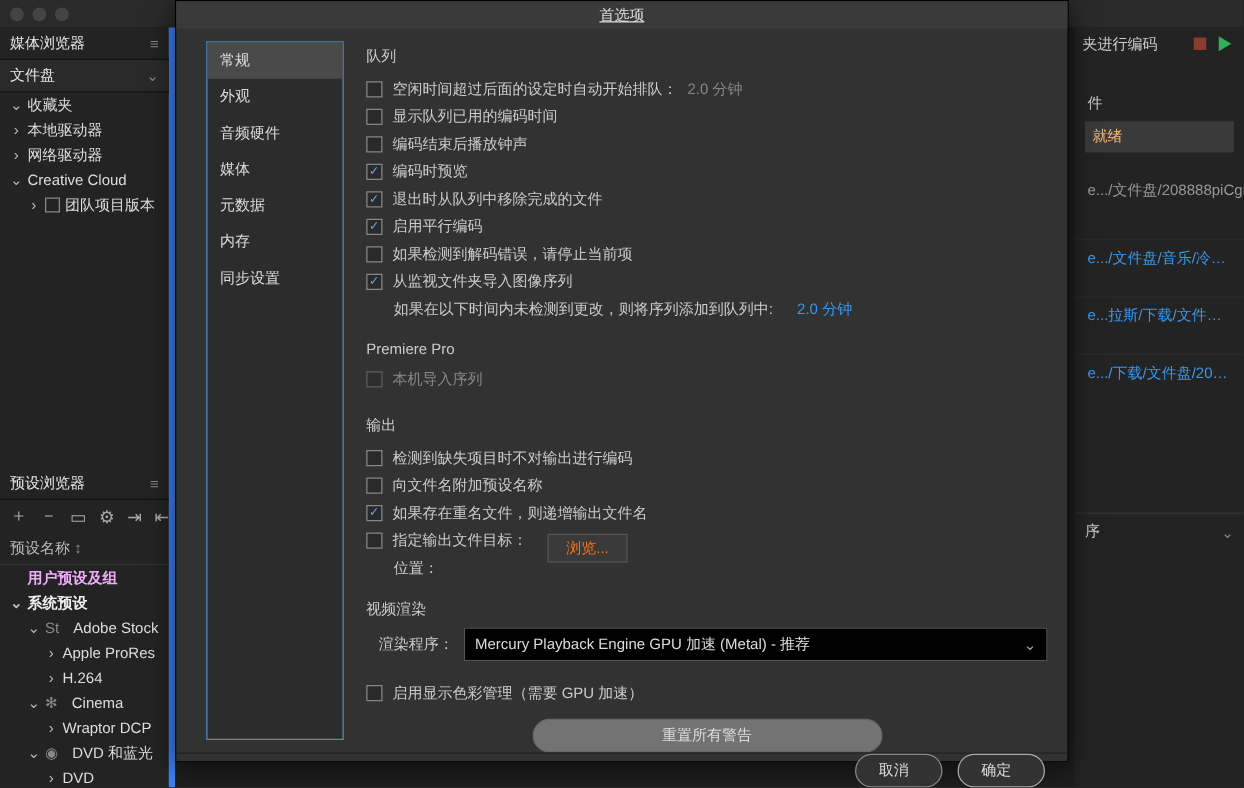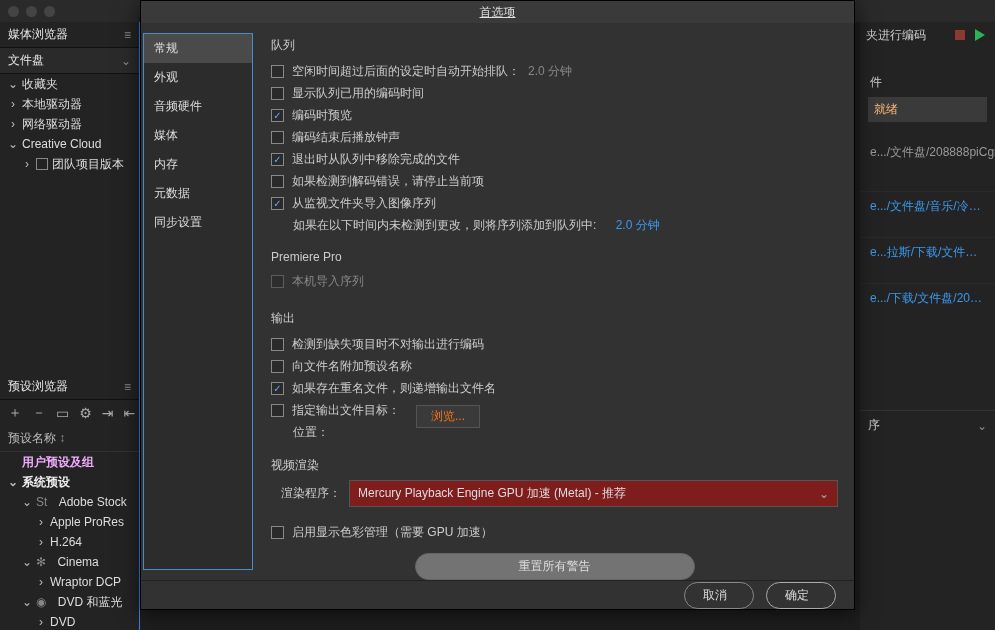--- a/index.html
+++ b/index.html
@@ -3,21 +3,21 @@
 <meta charset="utf-8">
 <style>
 * { margin: 0; padding: 0; box-sizing: border-box; font-family: -apple-system, "Helvetica Neue", Arial, sans-serif; font-size: 12px; }
 body { background: #1e1e1e; color: #ccc; width: 995px; height: 630px; overflow: hidden; position: relative; }
 
 
 .titlebar { height: 22px; background: #2a2a2a; display: flex; align-items: center; padding-left: 8px; gap: 7px; }
 .titlebar .dot { width: 11px; height: 11px; border-radius: 50%; background: #444; }
 
 
-.left-col { position: absolute; top: 22px; left: 0; width: 140px; bottom: 0; background: #232323; border-right: 1px solid #3b82f6; }
+.left-col { position: absolute; top: 22px; left: 0; width: 140px; bottom: 0; background: #232323; border-right: 5px solid #3b82f6; }
 .panel-header { height: 26px; display: flex; align-items: center; padding: 0 8px; color: #e6e6e6; border-bottom: 1px solid #111; gap: 6px; }
 .panel-header .menu-icon { margin-left: auto; color: #888; }
 .row { display: flex; align-items: center; height: 20px; padding-left: 8px; gap: 4px; color: #ddd; }
 .row .chev { width: 10px; color: #bbb; text-align: center; }
 .row.indent1 { padding-left: 22px; }
 .row.indent2 { padding-left: 36px; }
 .tiny-icon { width: 12px; height: 12px; display: inline-block; border: 1px solid #888; }
 
 .preset-toolbar { height: 26px; display: flex; align-items: center; gap: 10px; padding-left: 8px; color: #aaa; }
 .preset-toolbar .ico { font-size: 14px; }
@@ -32,35 +32,35 @@
 .rt-box { margin: 0 8px; background: #3a3a3a; padding: 4px 6px; color: #fdba74; }
 .rt-link { padding: 6px 10px; color: #3b98ed; white-space: nowrap; overflow: hidden; text-overflow: ellipsis; border-top: 1px solid #2a2a2a; }
 .rt-muted { padding: 6px 10px; color: #999; white-space: nowrap; overflow: hidden; }
 .right-bottom { position: absolute; bottom: 190px; left: 0; right: 0; border-top: 1px solid #333; padding: 6px 8px; color: #ccc; display: flex; align-items: center; }
 .right-bottom .dd { margin-left: auto; color: #888; }
 
 
 .modal { position: absolute; top: 0; left: 140px; width: 715px; height: 610px; background: #323232; border: 1px solid #000; box-shadow: 0 4px 20px rgba(0,0,0,0.6); display: flex; flex-direction: column; }
 .modal-title { height: 22px; background: #3a3a3a; text-align: center; line-height: 22px; color: #ddd; text-decoration: underline; }
 .modal-body { flex: 1; display: flex; }
-.modal-nav { width: 110px; border: 1px solid #4a8ac9; margin: 10px 0 10px 2px; background: #2c2c2c; }
+.modal-nav { width: 110px; border: 1px solid #4a8ac9; margin: 10px 0 10px 24px; background: #2c2c2c; }
 .modal-nav .item { padding: 6px 10px; color: #ddd; cursor: pointer; }
 .modal-nav .item.active { background: #4a4a4a; }
 .modal-content { flex: 1; padding: 10px 16px 0 18px; overflow: hidden; color: #ccc; }
 .section-title { margin: 4px 0 6px 0; color: #ccc; }
 .ck-row { display: flex; align-items: center; height: 22px; gap: 8px; }
 .ck { width: 13px; height: 13px; border: 1px solid #888; display: inline-flex; align-items: center; justify-content: center; background: #2a2a2a; }
 .ck.checked::after { content: "✓"; font-size: 10px; color: #5ea8ff; }
 .ck.disabled { opacity: 0.5; }
 .muted { color: #888; }
 .link { color: #3b98ed; }
 .indent { padding-left: 22px; }
 .select-row { display: flex; align-items: center; gap: 8px; margin-top: 6px; }
 .select-row .lbl { width: 70px; text-align: right; color: #ccc; }
-.sel { flex: 1; background: #7f1d1d; border: 1px solid #555; padding: 4px 8px; display: flex; align-items: center; justify-content: space-between; color: #ddd; }
+.sel { flex: 1; background: #000000; border: 1px solid #555; padding: 4px 8px; display: flex; align-items: center; justify-content: space-between; color: #ddd; }
 .sel .caret { color: #aaa; }
 .btn-browse { background: #3a3a3a; border: 1px solid #555; padding: 2px 14px; color: #f97316; margin-left: 8px; margin-top: 12px; }
 .reset-btn { width: 280px; margin: 10px auto 0; display: block; background: #737373; border: 1px solid #666; border-radius: 14px; text-align: center; padding: 4px 0; color: #ddd; }
 .modal-footer { height: 48px; display: flex; align-items: center; justify-content: flex-end; gap: 12px; padding-right: 18px; border-top: 1px solid #222; }
 .btn { min-width: 70px; padding: 4px 18px; border-radius: 14px; border: 1px solid #888; color: #ddd; background: #323232; cursor: pointer; }
 .btn.primary { border-color: #aaa; }
 </style>
 </head>
 <body>
 
@@ -168,47 +168,51 @@
 </div>
 
 <div class="modal">
   <div class="modal-title">首选项</div>
   <div class="modal-body">
     <div class="modal-nav">
       <div class="item active">常规</div>
       <div class="item">外观</div>
       <div class="item">音频硬件</div>
       <div class="item">媒体</div>
+      <div class="item">元数据</div>
       <div class="item">内存</div>
-      <div class="item">元数据</div>
       <div class="item">同步设置</div>
     </div>
     <div class="modal-content">
 
       <div class="section-title">队列</div>
       <div class="ck-row">
         <span class="ck"></span>
         <span>空闲时间超过后面的设定时自动开始排队：</span>
         <span class="muted">2.0 分钟</span>
       </div>
       <div class="ck-row">
         <span class="ck"></span>
         <span>显示队列已用的编码时间</span>
       </div>
       <div class="ck-row">
+        <span class="ck"></span>
+        <span>编码结束后播放钟声</span>
+      </div>
+      <div class="ck-row">
         <span class="ck checked"></span>
         <span>编码时预览</span>
       </div>
       <div class="ck-row">
-        <span class="ck"></span>
-        <span>编码结束后播放钟声</span>
-      </div>
-      <div class="ck-row">
         <span class="ck checked"></span>
         <span>退出时从队列中移除完成的文件</span>
+      </div>
+      <div class="ck-row">
+        <span class="ck checked"></span>
+        <span>启用平行编码</span>
       </div>
       <div class="ck-row">
         <span class="ck"></span>
         <span>如果检测到解码错误，请停止当前项</span>
       </div>
       <div class="ck-row">
         <span class="ck checked"></span>
         <span>从监视文件夹导入图像序列</span>
       </div>
       <div class="ck-row indent">

